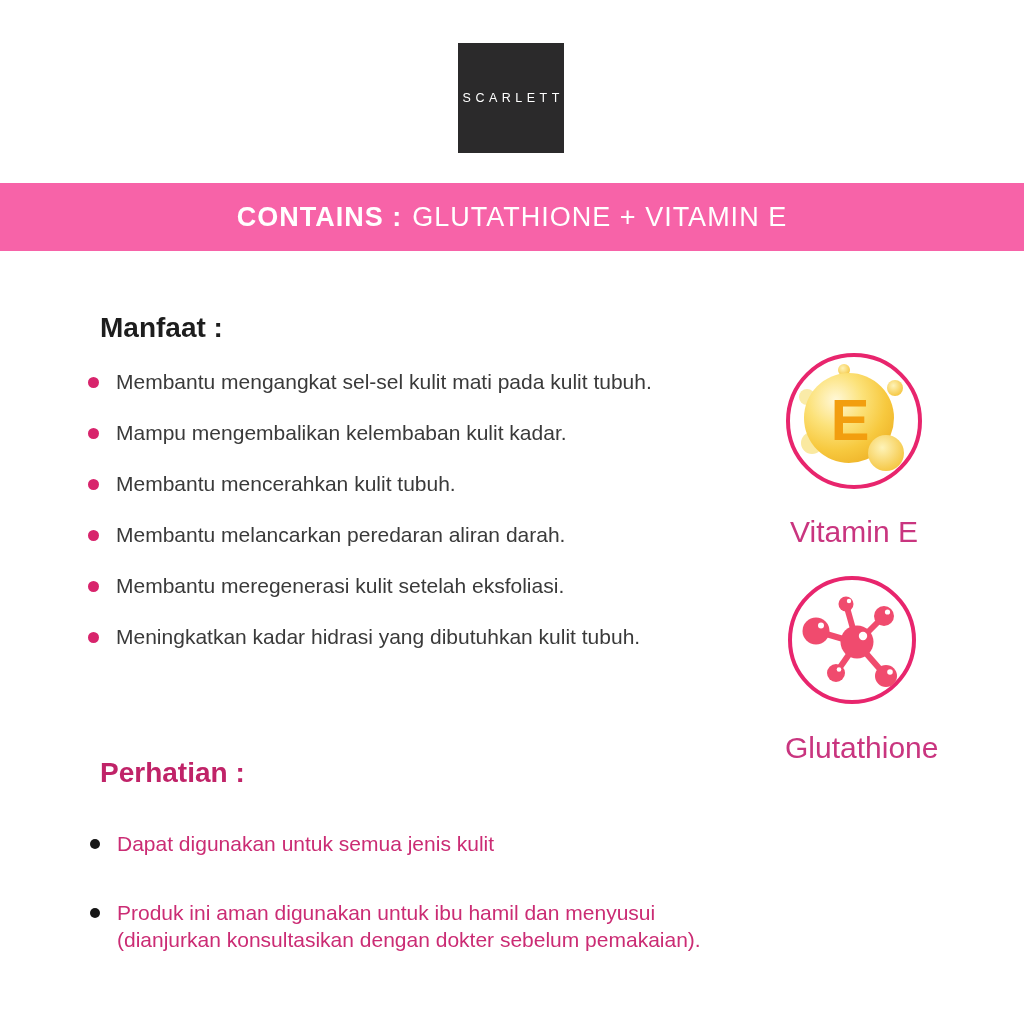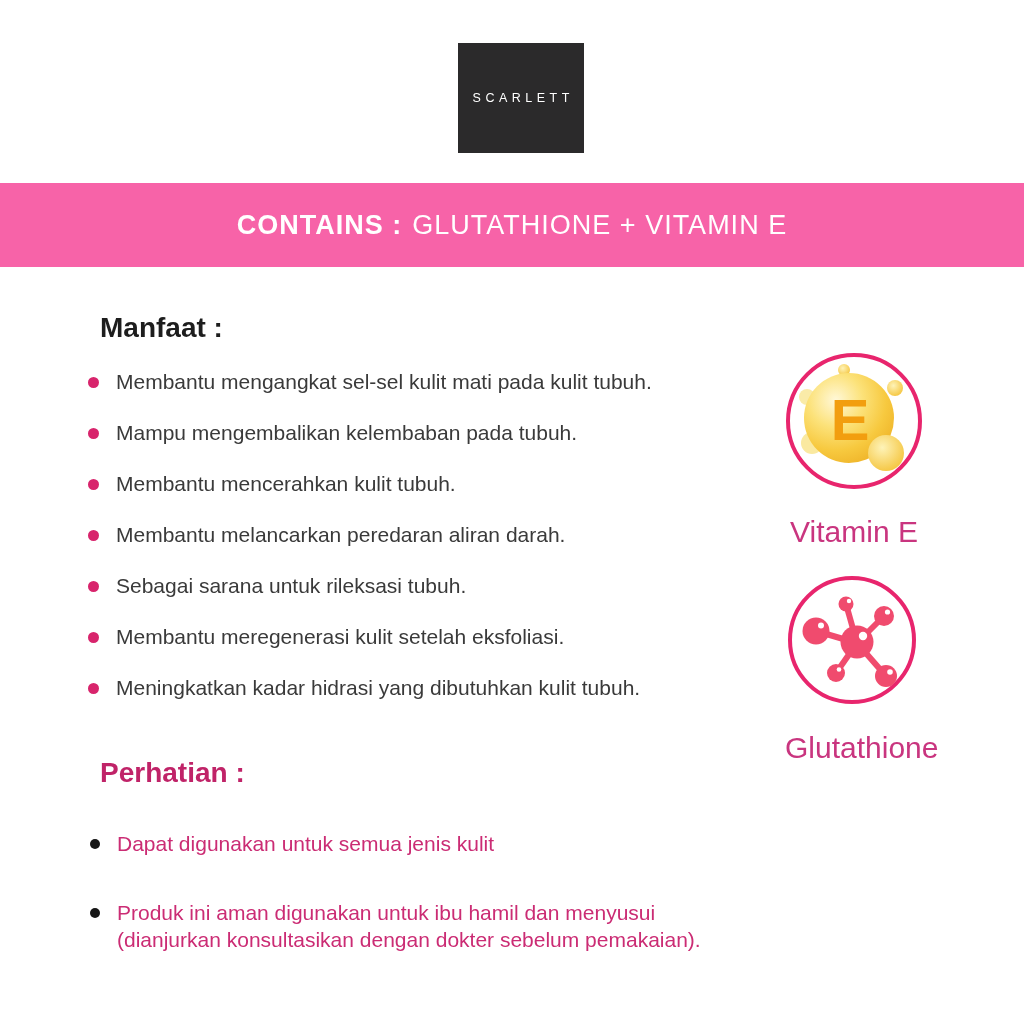--- a/index.html
+++ b/index.html
@@ -8,37 +8,37 @@
     position: relative;
     background: #ffffff;
     font-family: "Liberation Sans", sans-serif;
     overflow: hidden;
   }
 
   
   .logo {
     position: absolute;
     left: 458px; top: 43px;
-    width: 126px; height: 110px;
+    width: 106px; height: 110px;
     background: var(--logo_bg, #2B2A2B);
     display: flex; align-items: center; justify-content: center;
   }
   .logo span {
     color: #ffffff;
     font-size: 12.5px;
     letter-spacing: 4.5px;
     text-indent: 4.5px;
     font-weight: 400;
   }
 
   
   .banner {
     position: absolute;
     left: 0; top: 183px;
-    width: 1024px; height: 84px;
+    width: 1024px; height: 68px;
     background: var(--banner_bg, #F763A8);
     display: flex; align-items: center; justify-content: center;
     color: #ffffff;
     font-size: 27px;
     letter-spacing: 1px;
   }
   .banner .banner-label { font-weight: 700; margin-right: 10px; }
   .banner .banner-value { font-weight: 400; }
 
   
@@ -122,33 +122,29 @@
 
 <div class="benefits-title">Manfaat :</div>
 
 <ul class="benefits-list">
   <li>
     <span class="dot-pink"></span>
     <span>Membantu mengangkat sel-sel kulit mati pada kulit tubuh.</span>
   </li>
   <li>
     <span class="dot-pink"></span>
-    <span>Mampu mengembalikan kelembaban pada tubuh.</span>
+    <span>Mampu mengembalikan kelembaban kulit kadar.</span>
   </li>
   <li>
     <span class="dot-pink"></span>
     <span>Membantu mencerahkan kulit tubuh.</span>
   </li>
   <li>
     <span class="dot-pink"></span>
     <span>Membantu melancarkan peredaran aliran darah.</span>
-  </li>
-  <li>
-    <span class="dot-pink"></span>
-    <span>Sebagai sarana untuk rileksasi tubuh.</span>
   </li>
   <li>
     <span class="dot-pink"></span>
     <span>Membantu meregenerasi kulit setelah eksfoliasi.</span>
   </li>
   <li>
     <span class="dot-pink"></span>
     <span>Meningkatkan kadar hidrasi yang dibutuhkan kulit tubuh.</span>
   </li>
 </ul>

